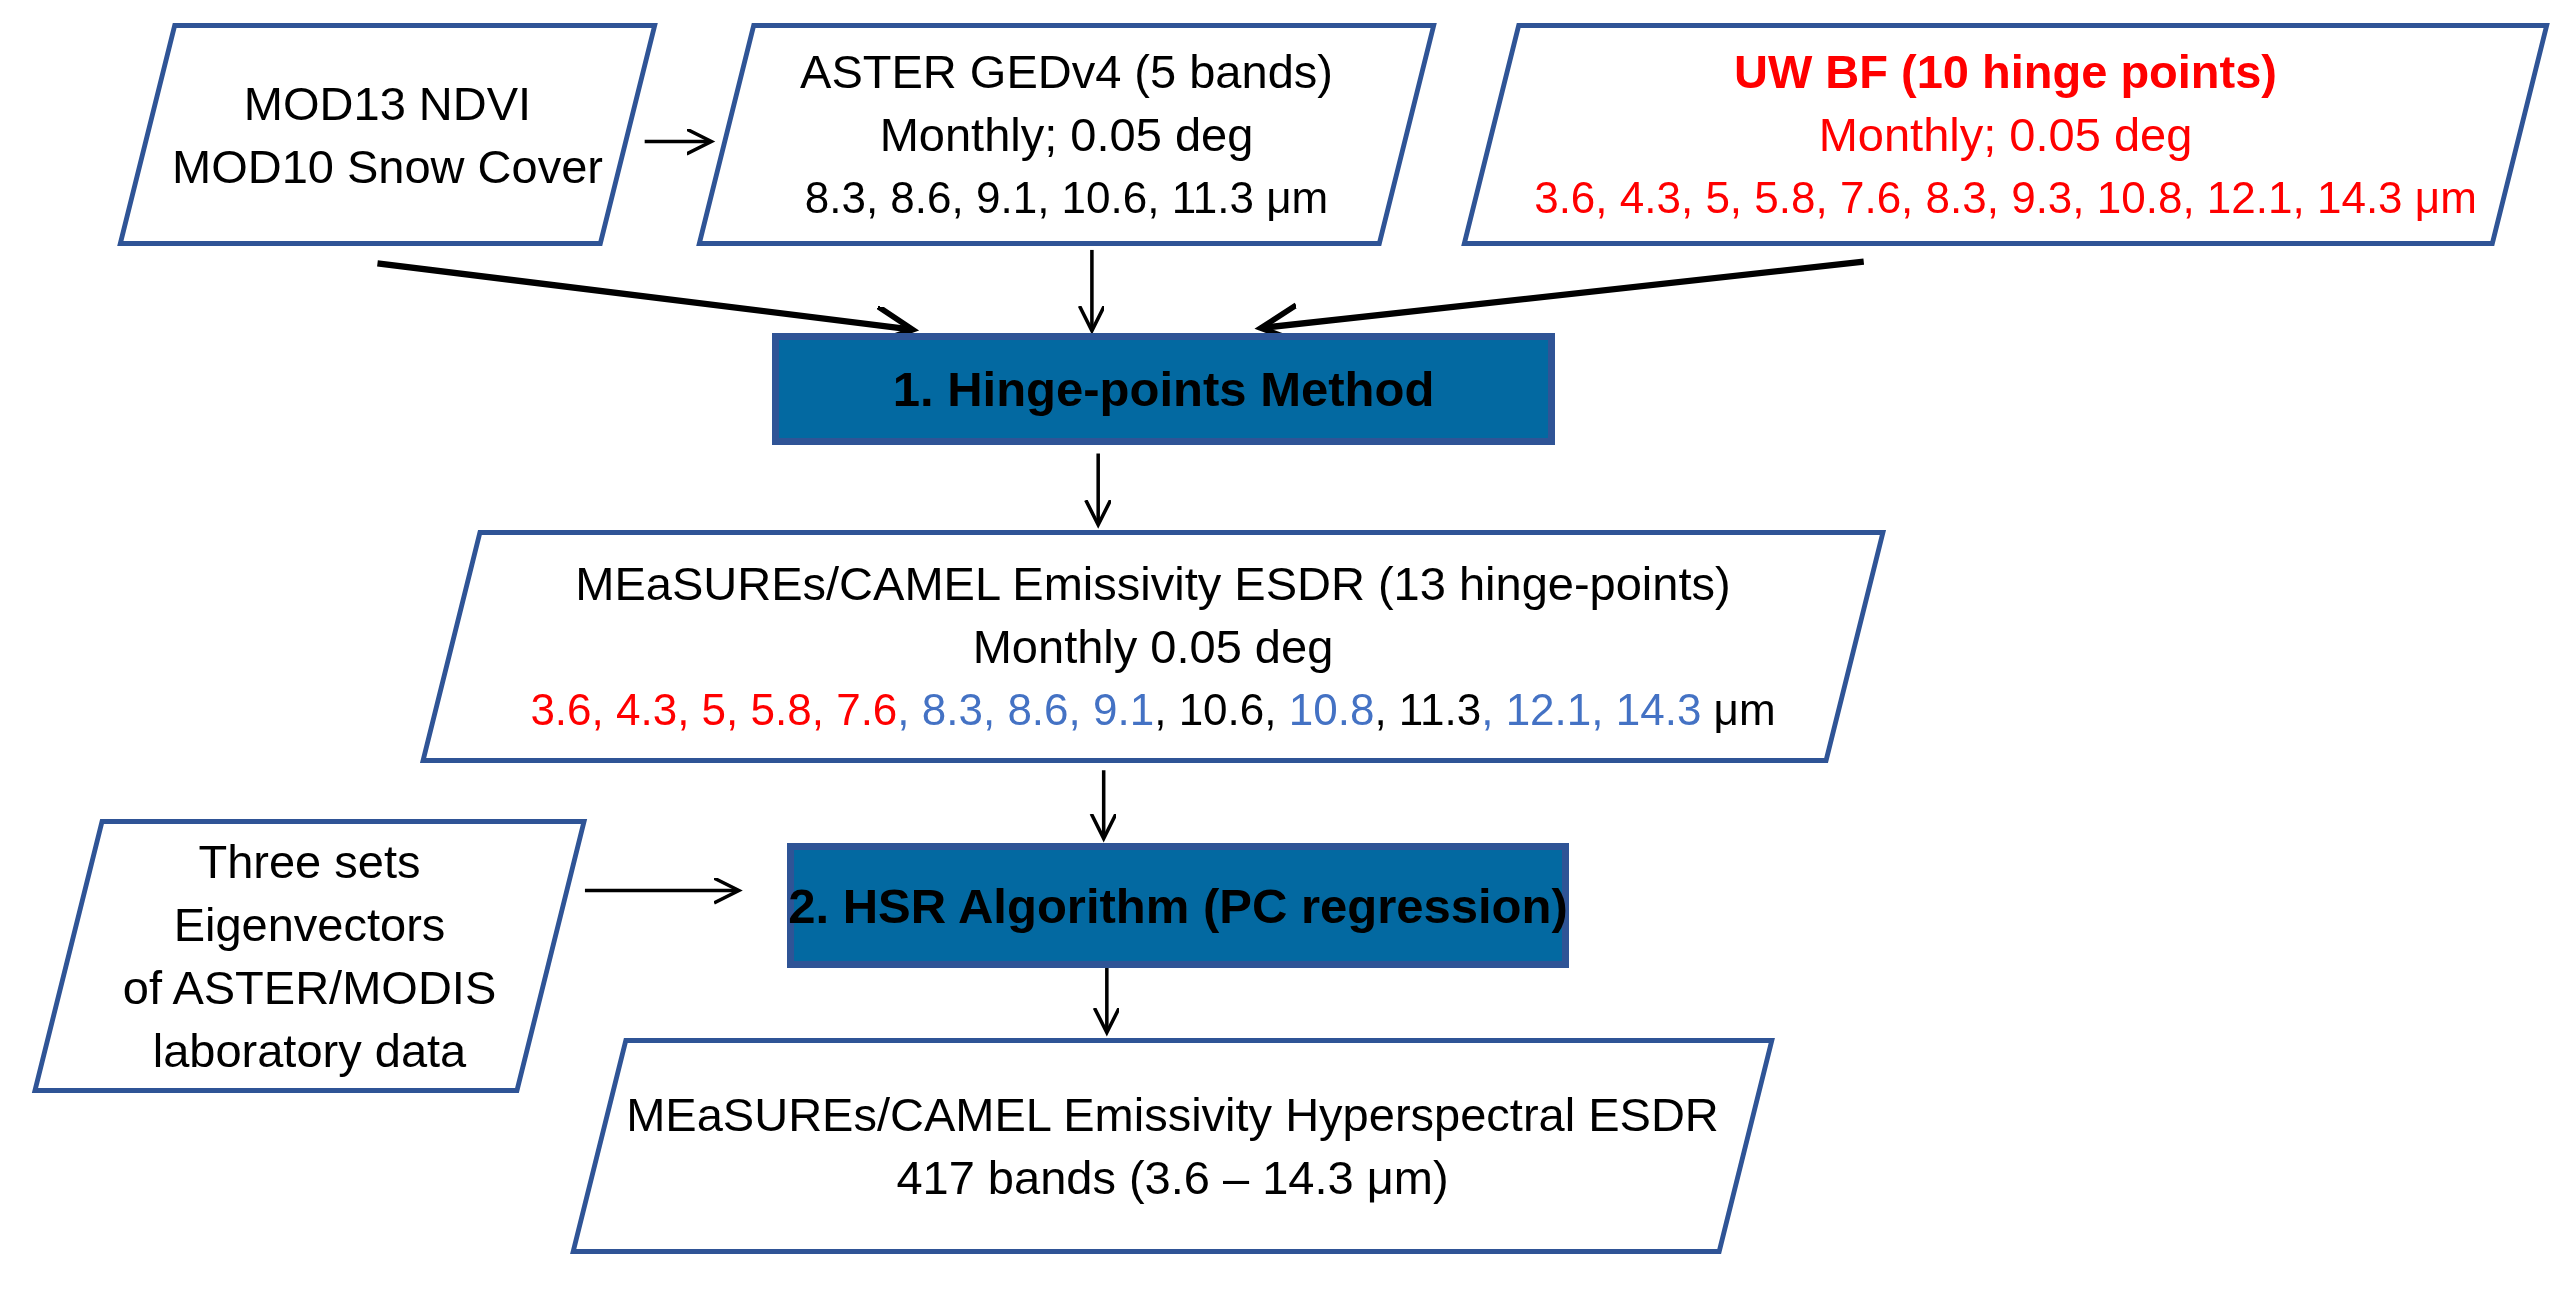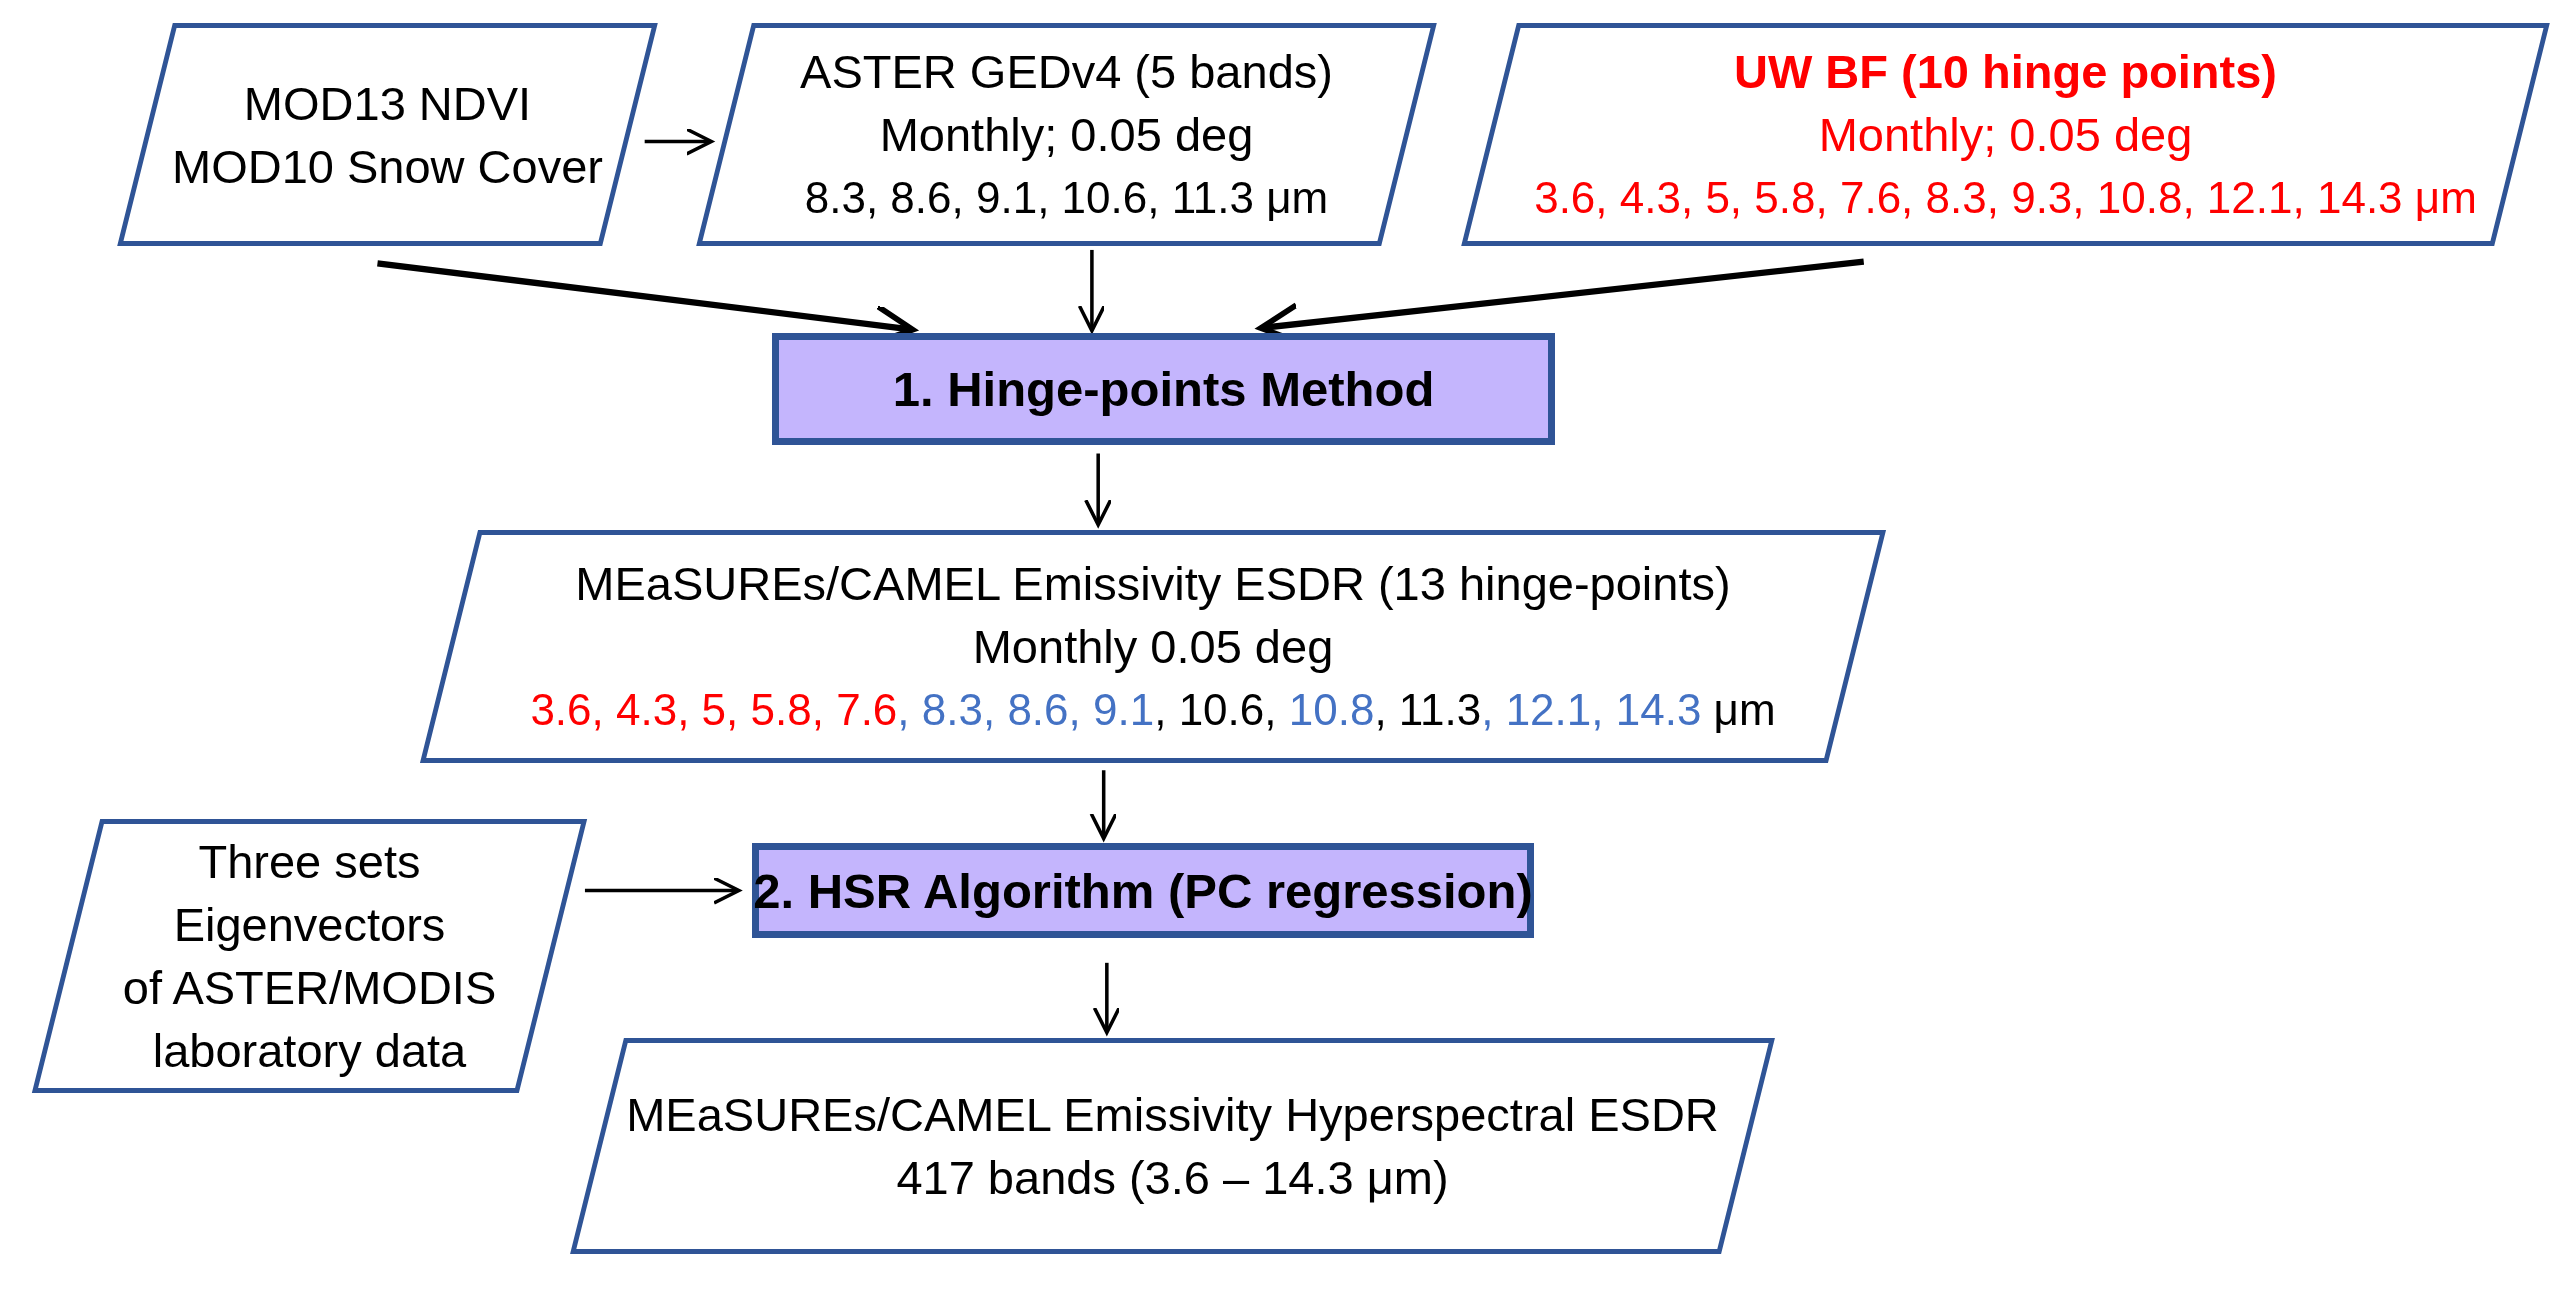--- a/index.html
+++ b/index.html
@@ -11,21 +11,21 @@
     position:absolute;box-sizing:border-box;background:#fff;
     border:5.5px solid var(--border,#2F5496);
     transform:skewX(-14deg);
   }
   .pgram .inner{
     width:100%;height:100%;transform:skewX(14deg);
     display:flex;flex-direction:column;justify-content:center;align-items:center;
     text-align:center;
   }
   .rect{
-    position:absolute;box-sizing:border-box;background:#c4b5fd;
+    position:absolute;box-sizing:border-box;background:#0369a1;
     border:7px solid var(--border,#2F5496);
     display:flex;justify-content:center;align-items:center;text-align:center;
   }
   .t{font-size:47px;line-height:63px;white-space:pre;color:#000;}
   .nums{font-size:44px;}
   .bold{font-weight:bold;}
   .red{color:var(--red,#FF0000);}
   .seg-red{color:var(--red,#FF0000);}
   .seg-blue{color:var(--blue,#4472C4);}
   .seg-black{color:#000;}
@@ -91,21 +91,21 @@
 
 <div class="pgram" style="left:66px;top:819px;width:487px;height:274px;">
   <div class="inner">
     <div class="t">Three sets</div>
     <div class="t">Eigenvectors</div>
     <div class="t">of ASTER/MODIS</div>
     <div class="t">laboratory data</div>
   </div>
 </div>
 
-<div class="rect" style="left:752px;top:843px;width:782px;height:95px;">
+<div class="rect" style="left:787px;top:843px;width:782px;height:125px;">
   <div class="heading">2. HSR Algorithm (PC regression)</div>
 </div>
 
 <div class="pgram" style="left:597px;top:1038px;width:1151px;height:216px;">
   <div class="inner">
     <div class="t">MEaSUREs/CAMEL Emissivity Hyperspectral ESDR</div>
     <div class="t">417 bands (3.6 – 14.3 μm)</div>
   </div>
 </div>
 

